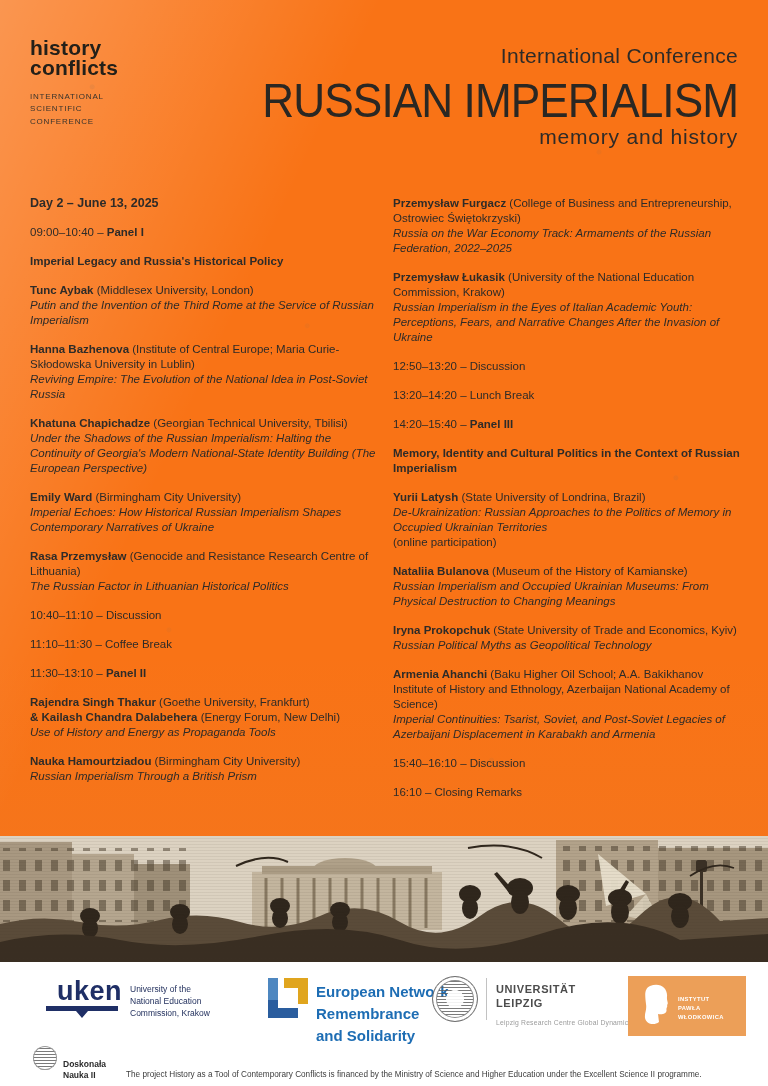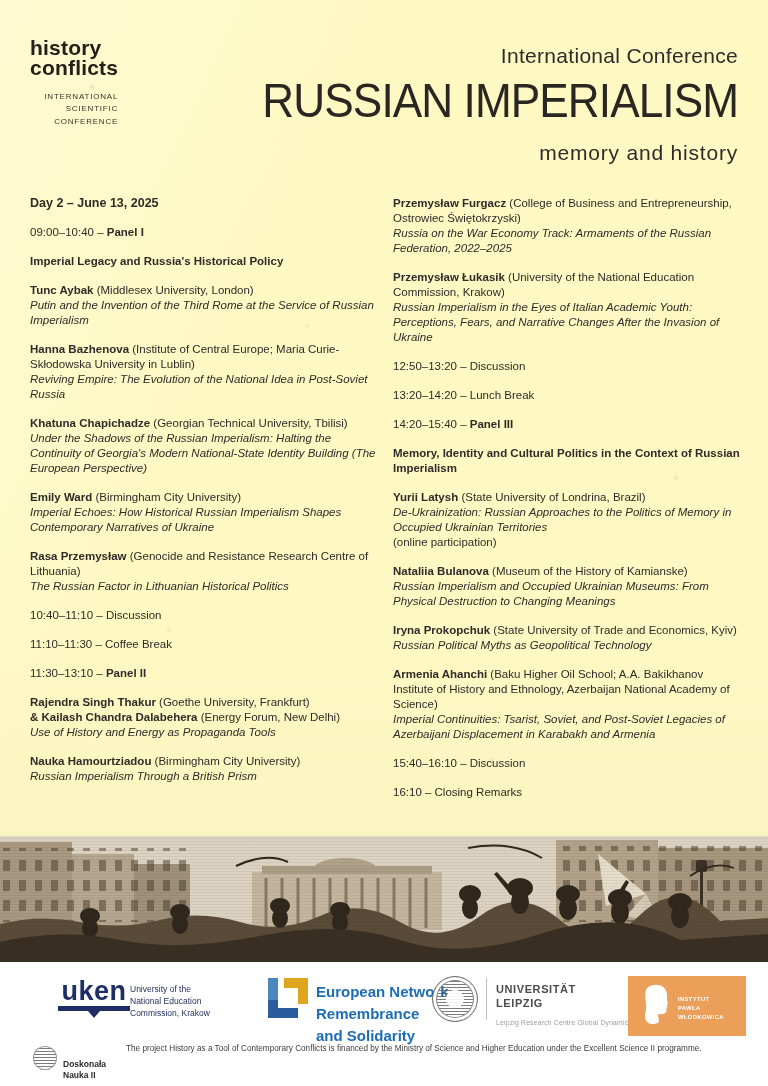--- a/index.html
+++ b/index.html
@@ -1,69 +1,69 @@
 <!DOCTYPE html>
 <html><head>
 <meta charset="utf-8">
 <style>
   html,body { margin:0; padding:0; background:#888; }
   .poster {
     position:relative; width:768px; height:1086px; margin:0 auto;
-    background:#fef9c3;
+    background:#f97316;
     font-family:"Liberation Sans", sans-serif;
     color:#2e2b28; overflow:hidden;
   }
   
   .poster::before {
     content:""; position:absolute; inset:0; pointer-events:none;
     background:
       radial-gradient(circle at 12% 8%, rgba(120,105,85,.10) 0 2px, transparent 3px),
       radial-gradient(circle at 78% 14%, rgba(120,105,85,.08) 0 2px, transparent 3px),
       radial-gradient(circle at 40% 30%, rgba(120,105,85,.07) 0 2px, transparent 3px),
       radial-gradient(circle at 88% 44%, rgba(120,105,85,.09) 0 2px, transparent 3px),
       radial-gradient(circle at 22% 58%, rgba(120,105,85,.07) 0 2px, transparent 3px),
       radial-gradient(circle at 64% 70%, rgba(120,105,85,.08) 0 2px, transparent 3px),
       linear-gradient(115deg, rgba(255,255,255,.25) 0%, rgba(255,255,255,0) 30%),
       linear-gradient(0deg, rgba(170,150,125,.10), rgba(170,150,125,0) 40%);
   }
 
   
   .brand { position:absolute; left:30px; top:38px; }
   .brand-name { font-weight:bold; font-size:21px; line-height:.95; letter-spacing:.2px; color:#232019; white-space:pre-line; }
-  .brand-sub { margin-top:13px; font-size:8px; letter-spacing:.8px; line-height:1.55; color:#37332c; white-space:pre-line;text-align:right; }
+  .brand-sub { margin-top:13px; font-size:8px; letter-spacing:.8px; line-height:1.55; color:#37332c; white-space:pre-line; }
 
   .title-block { position:absolute; right:30px; top:44px; text-align:right; }
   .kicker { font-size:21px; letter-spacing:.3px; }
   .main-title {
     margin:9px 0 0; font-size:48px; font-weight:normal; line-height:1;
     letter-spacing:-1px; transform:scaleX(.92); transform-origin:right center;
     color:#2a2723; white-space:nowrap;
   }
-  .subtitle { margin-top:16px; font-size:21px; letter-spacing:.8px;text-align:right; }
+  .subtitle { margin-top:0; font-size:21px; letter-spacing:.8px;text-align:right; }
 
   
   .program { position:absolute; left:30px; top:196px; width:712px; display:flex; gap:14px; font-size:11.5px; line-height:15px;justify-content:space-between; }
   .col { width:352px; }
   .block { margin-bottom:14px; }
   .day { font-weight:bold; font-size:12.5px; }
   .heading { font-weight:bold; }
   .talk .talk-title { font-style:italic; }
   .speaker-name { font-weight:bold; }
 
   
   .illustration { position:absolute; left:0; top:836px; width:768px; height:126px; }
   .illustration svg { display:block; width:100%; height:100%; }
   .illustration::after {
     content:""; position:absolute; inset:0; pointer-events:none;
     background:repeating-linear-gradient(0deg, rgba(60,48,35,.07) 0 1px, transparent 1px 3px);
   }
 
   
   .footer { position:absolute; left:0; top:962px; width:768px; height:124px; background:#ffffff; }
-  .uken-logo { position:absolute; left:54px; top:16px; width:80px; text-align:center; }
+  .uken-logo { position:absolute; left:42px; top:16px; width:80px; text-align:right; }
   .uken-text { font-weight:bold; font-size:27px; letter-spacing:.5px; color:#1f2f66; line-height:1; }
   .uken-caption { position:absolute; left:130px; top:22px; font-size:8.5px; line-height:1.4; color:#23315e; white-space:pre-line; }
 
   .enrs-mark { position:absolute; left:268px; top:16px; width:40px; height:40px; background:#fff; }
   .enrs-mark .e-left-top { position:absolute; left:0; top:0; width:10px; height:22px; background:#4e87c0; }
   .enrs-mark .e-left-bot { position:absolute; left:0; top:22px; width:10px; height:18px; background:#2a5d9e; }
   .enrs-mark .e-bottom   { position:absolute; left:10px; bottom:0; width:20px; height:10px; background:#2a5d9e; }
   .enrs-mark .e-top      { position:absolute; left:16px; top:0; width:24px; height:10px; background:#e0a51e; }
   .enrs-mark .e-right    { position:absolute; right:0; top:10px; width:10px; height:16px; background:#e0a51e; }
   .enrs-name { position:absolute; left:316px; top:19px; font-size:15px; font-weight:bold; color:#1d6db4; line-height:1.45; white-space:pre-line; }
@@ -83,21 +83,21 @@
   .wlodkowic { position:absolute; left:628px; top:14px; width:118px; height:60px; background:#ec9f58; }
   .wlodkowic svg { position:absolute; left:8px; top:6px; }
   .wlodkowic-text { position:absolute; left:50px; top:19px; font-size:5.8px; font-weight:bold; color:#fff; letter-spacing:.4px; line-height:1.55; white-space:pre-line; }
 
   .funding-mark {
     position:absolute; left:33px; top:84px; width:24px; height:24px; border-radius:50%;
     background:repeating-linear-gradient(0deg, #7a7a7a 0 1px, transparent 1px 3px);
     box-shadow:inset 0 0 0 1px #9a9a9a;
   }
   .funding-name { position:absolute; left:63px; top:97px; font-size:8.5px; font-weight:bold; color:#2b2b2b; line-height:1.35; white-space:pre-line; }
-  .funding-statement { position:absolute; left:126px; top:82px; font-size:8.2px; color:#3c3c3c; white-space:nowrap; }
+  .funding-statement { position:absolute; left:126px; top:108px; font-size:8.2px; color:#3c3c3c; white-space:nowrap; }
 </style>
 </head>
 <body>
 
 <div class="poster">
 
   <div class="brand">
     <div class="brand-name">history
 conflicts</div>
     <div class="brand-sub">INTERNATIONAL

